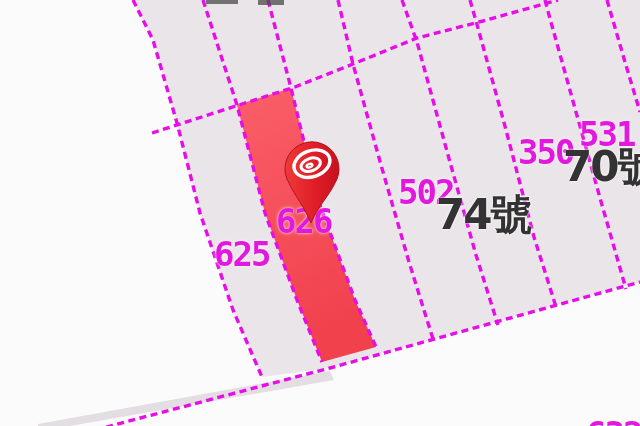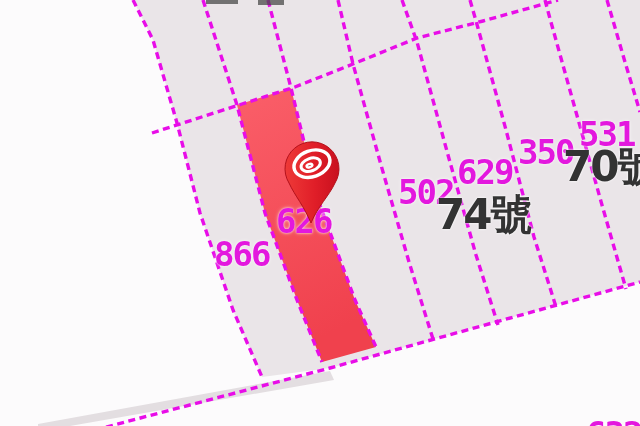--- a/index.html
+++ b/index.html
@@ -58,24 +58,23 @@
       <polyline points="545,0 549,15 576,112 602,205 626,289"></polyline>
       <polyline points="607,0 625,62 640,112"></polyline>
       <polyline points="152,133 242,104 295,87 353,64 417,38 483,21 558,0"></polyline>
       <polyline points="95,430 330,368 640,282"></polyline>
     </g>
 
     <rect x="206" y="0" width="32" height="4" fill="#4A4A4A" opacity="0.75"></rect>
     <rect x="258" y="0" width="26" height="5" fill="#4A4A4A" opacity="0.75"></rect>
   </svg>
 
-  <div class="plabel" style="left:214px; top:237px;">866</div>
+  <div class="plabel" style="left:214px; top:237px;">625</div>
   <div class="plabel" style="left:276px; top:204px;">626</div>
   <div class="plabel" style="left:398px; top:175px;">502</div>
-  <div class="plabel" style="left:457px; top:155px;">629</div>
   <div class="plabel" style="left:518px; top:135px;">350</div>
   <div class="plabel" style="left:579px; top:117px;">531</div>
   <div class="plabel" style="left:586px; top:417px;">632</div>
 
   <div class="alabel" style="left:436px; top:194px;">74號</div>
   <div class="alabel" style="left:563px; top:146px;">70號</div>
 
   <svg class="overlay" width="640" height="426" viewBox="0 0 640 426">
     <defs>
       <linearGradient id="pinGrad" x1="0" y1="0" x2="1" y2="0">

